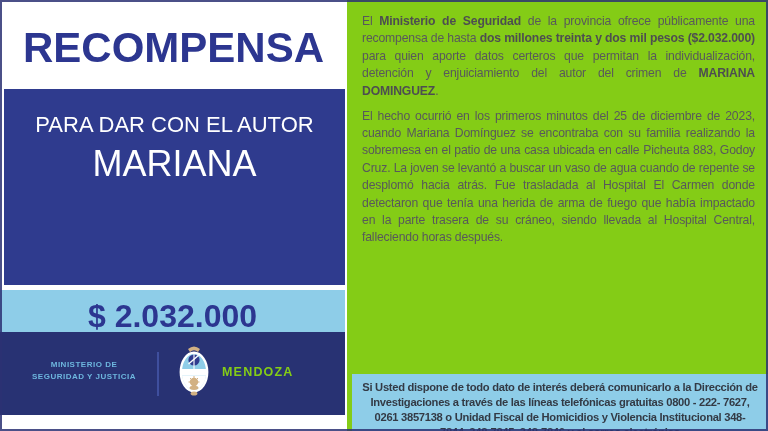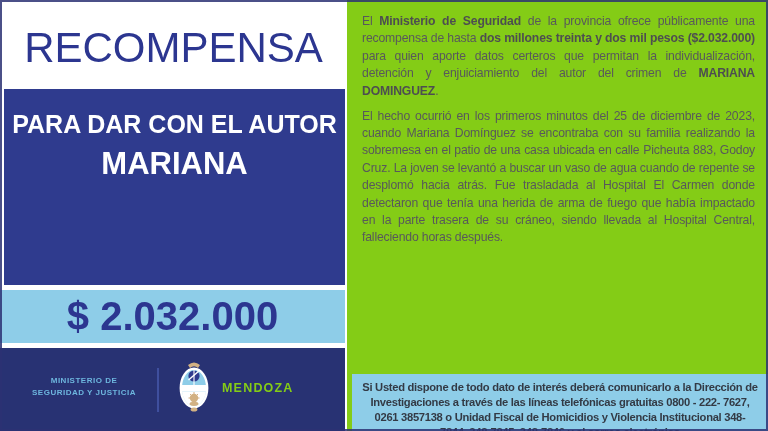--- a/index.html
+++ b/index.html
@@ -8,35 +8,35 @@
   .canvas{
     position:relative;width:768px;height:431px;background:#ffffff;
     font-family:"Liberation Sans","DejaVu Sans",sans-serif;overflow:hidden;
   }
   .frame{position:absolute;inset:0;border:2px solid #2b3173;opacity:.85;pointer-events:none;z-index:9;}
 
   
   .left-panel{position:absolute;left:0;top:0;width:347px;height:431px;background:#ffffff;}
   .headline{
     height:86px;display:flex;align-items:center;justify-content:center;
-    padding-top:10px;color:#2c3690;font-weight:normal;font-size:42px;letter-spacing:0px;
+    padding-top:10px;color:#2c3690;font-weight:bold;font-size:42px;letter-spacing:0px;
   }
   .crime-box{
     position:absolute;left:4px;top:89px;width:341px;height:196px;
     background:#2f3b8e;color:#ffffff;text-align:center;padding-top:19px;
   }
-  .crime-line-small{font-size:25px;line-height:33px;font-weight:bold;}
-  .crime-line-big{font-size:31px;line-height:45px;font-weight:bold;}
+  .crime-line-small{font-size:22px;line-height:33px;font-weight:normal;}
+  .crime-line-big{font-size:36px;line-height:45px;font-weight:normal;}
   .reward-band{
     position:absolute;left:0;top:290px;width:345px;height:53px;
     background:#8ecde8;display:flex;align-items:center;justify-content:center;
   }
-  .reward-amount{color:#2c3690;font-weight:bold;font-size:40px;}
+  .reward-amount{color:#2c3690;font-weight:bold;font-size:32px;}
   .left-footer{
-    position:absolute;left:0;top:348px;width:345px;height:83px;background:#283273;
+    position:absolute;left:0;top:332px;width:345px;height:83px;background:#283273;
   }
   .ministry{
     position:absolute;left:18px;top:27px;width:132px;text-align:center;
     color:#6db6de;font-size:8px;font-weight:600;letter-spacing:.5px;line-height:12px;
   }
   .footer-divider{position:absolute;left:157px;top:20px;width:2px;height:44px;background:#3f4f9e;}
   .emblem{position:absolute;left:178px;top:11px;}
   .brand{
     position:absolute;left:222px;top:33px;color:#84cc16;font-weight:bold;
     font-size:12.5px;letter-spacing:1.2px;

